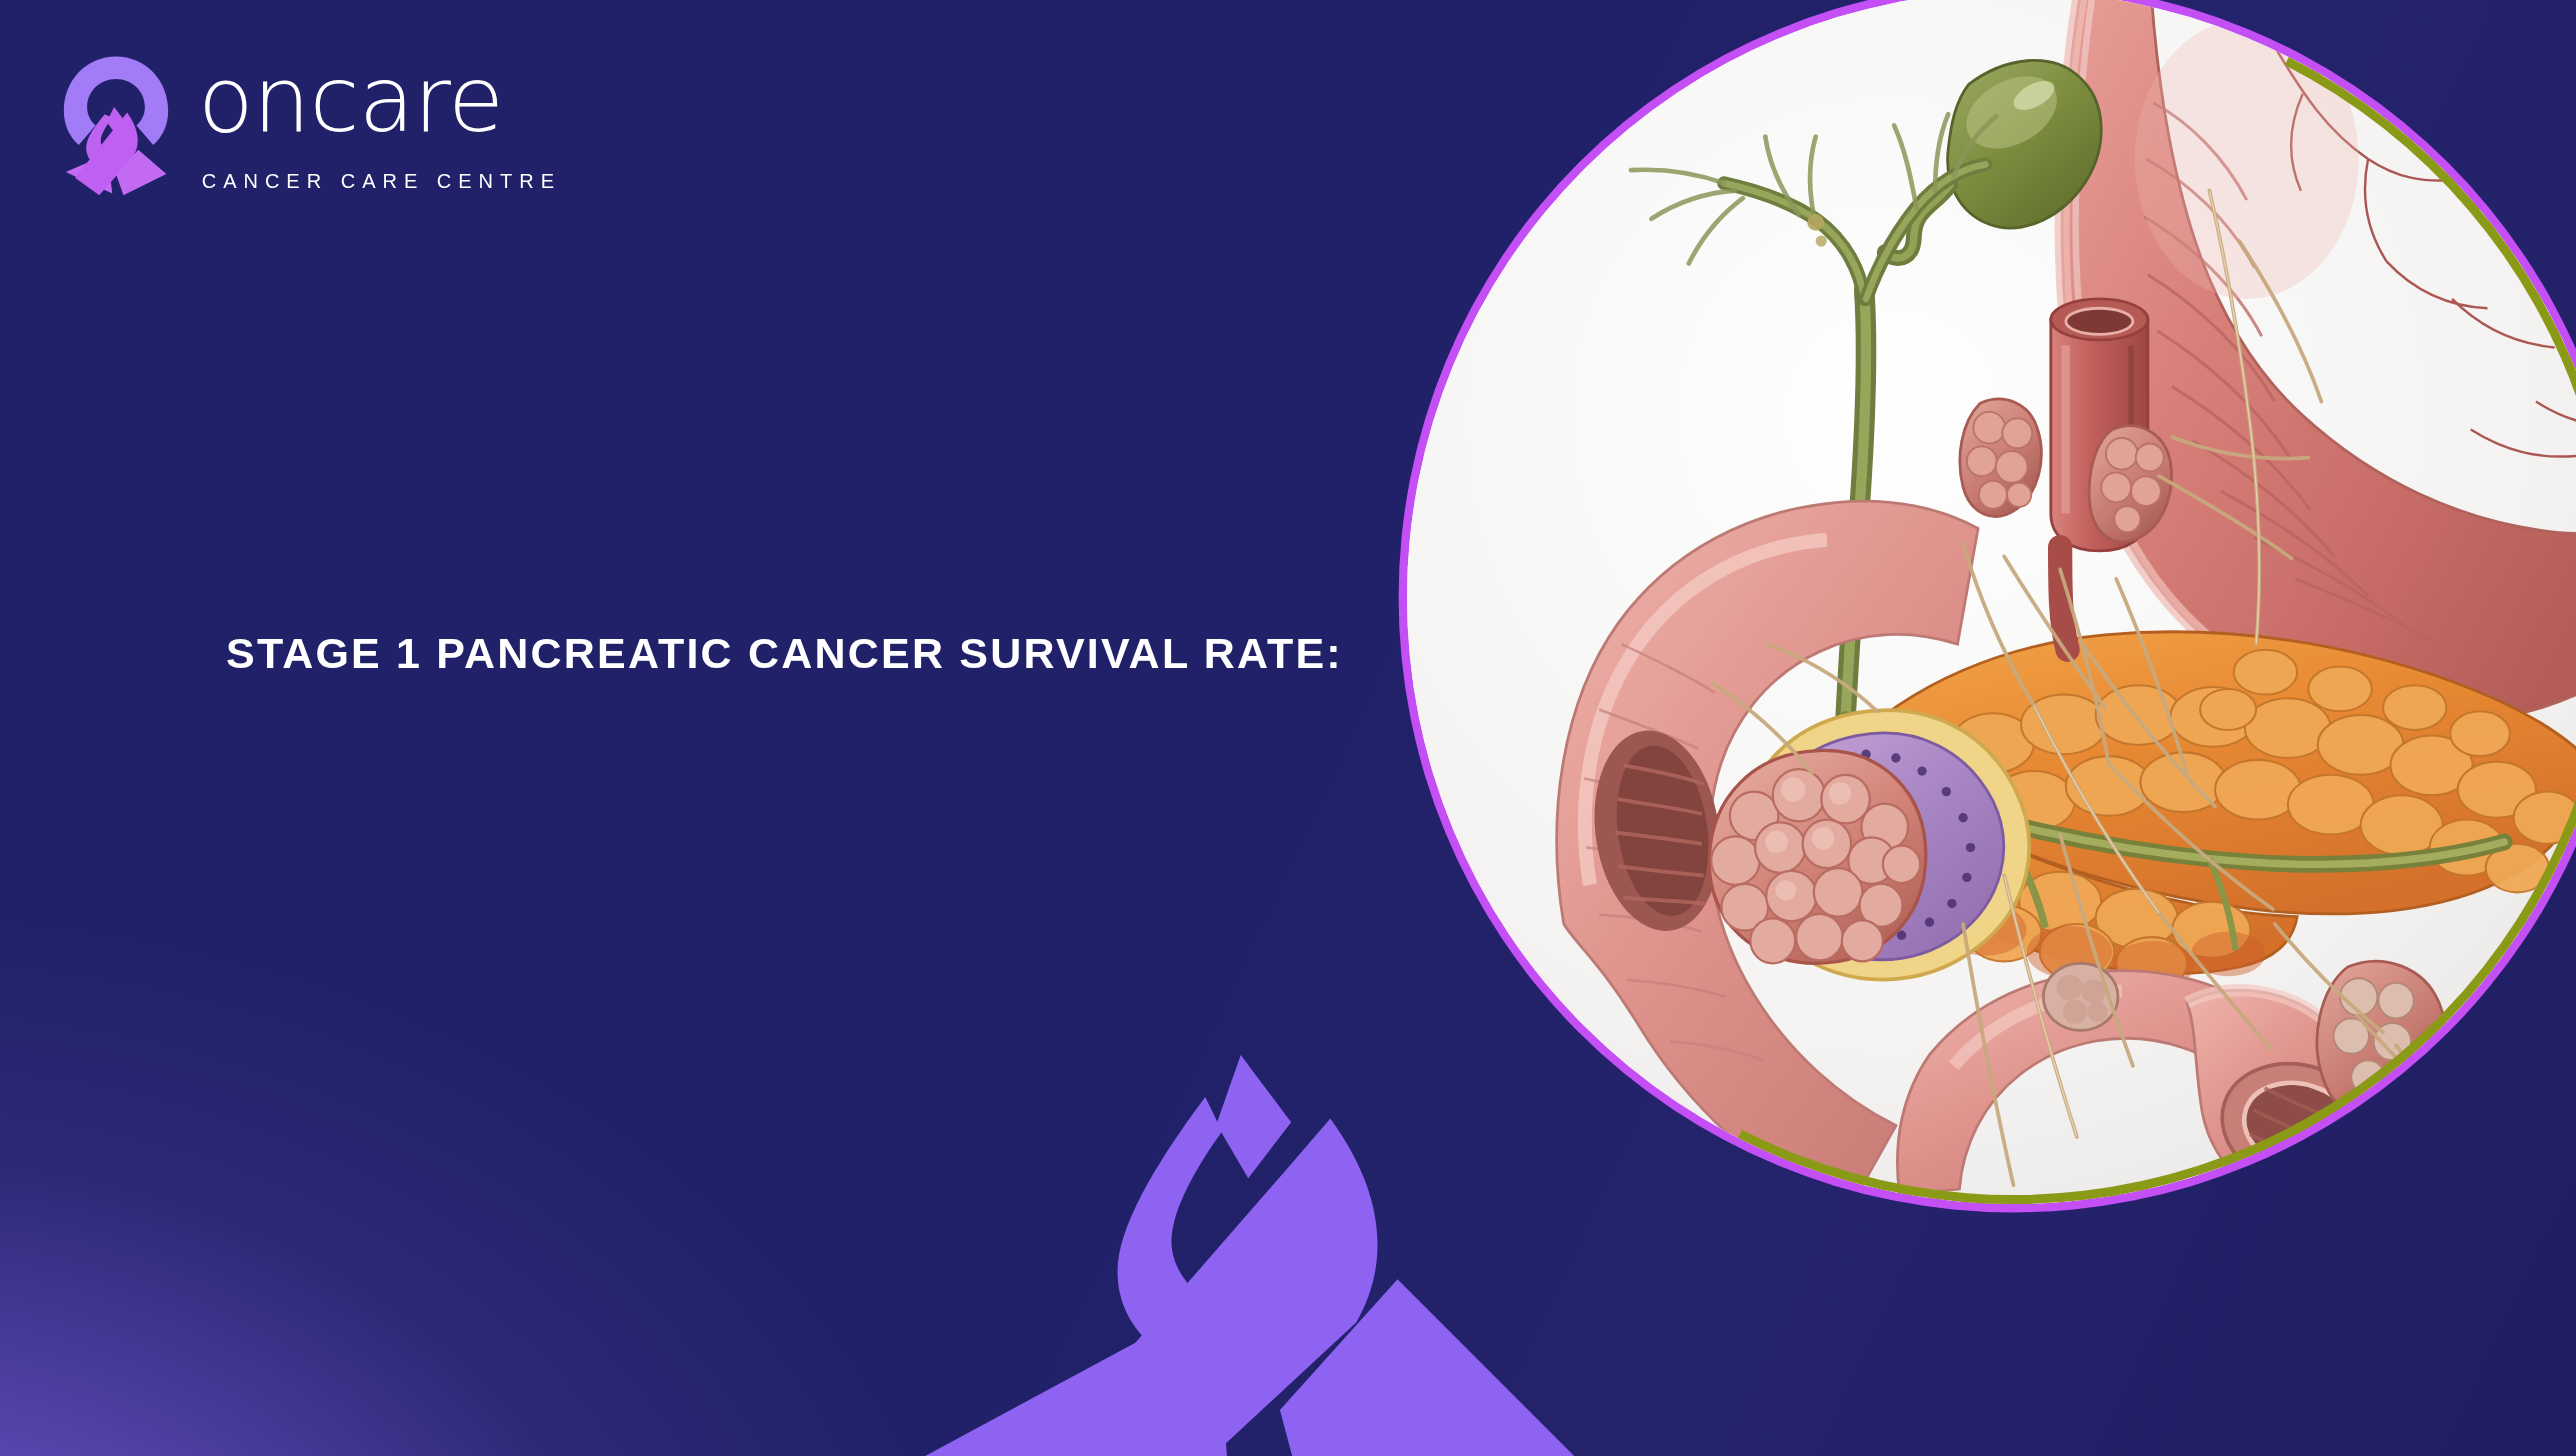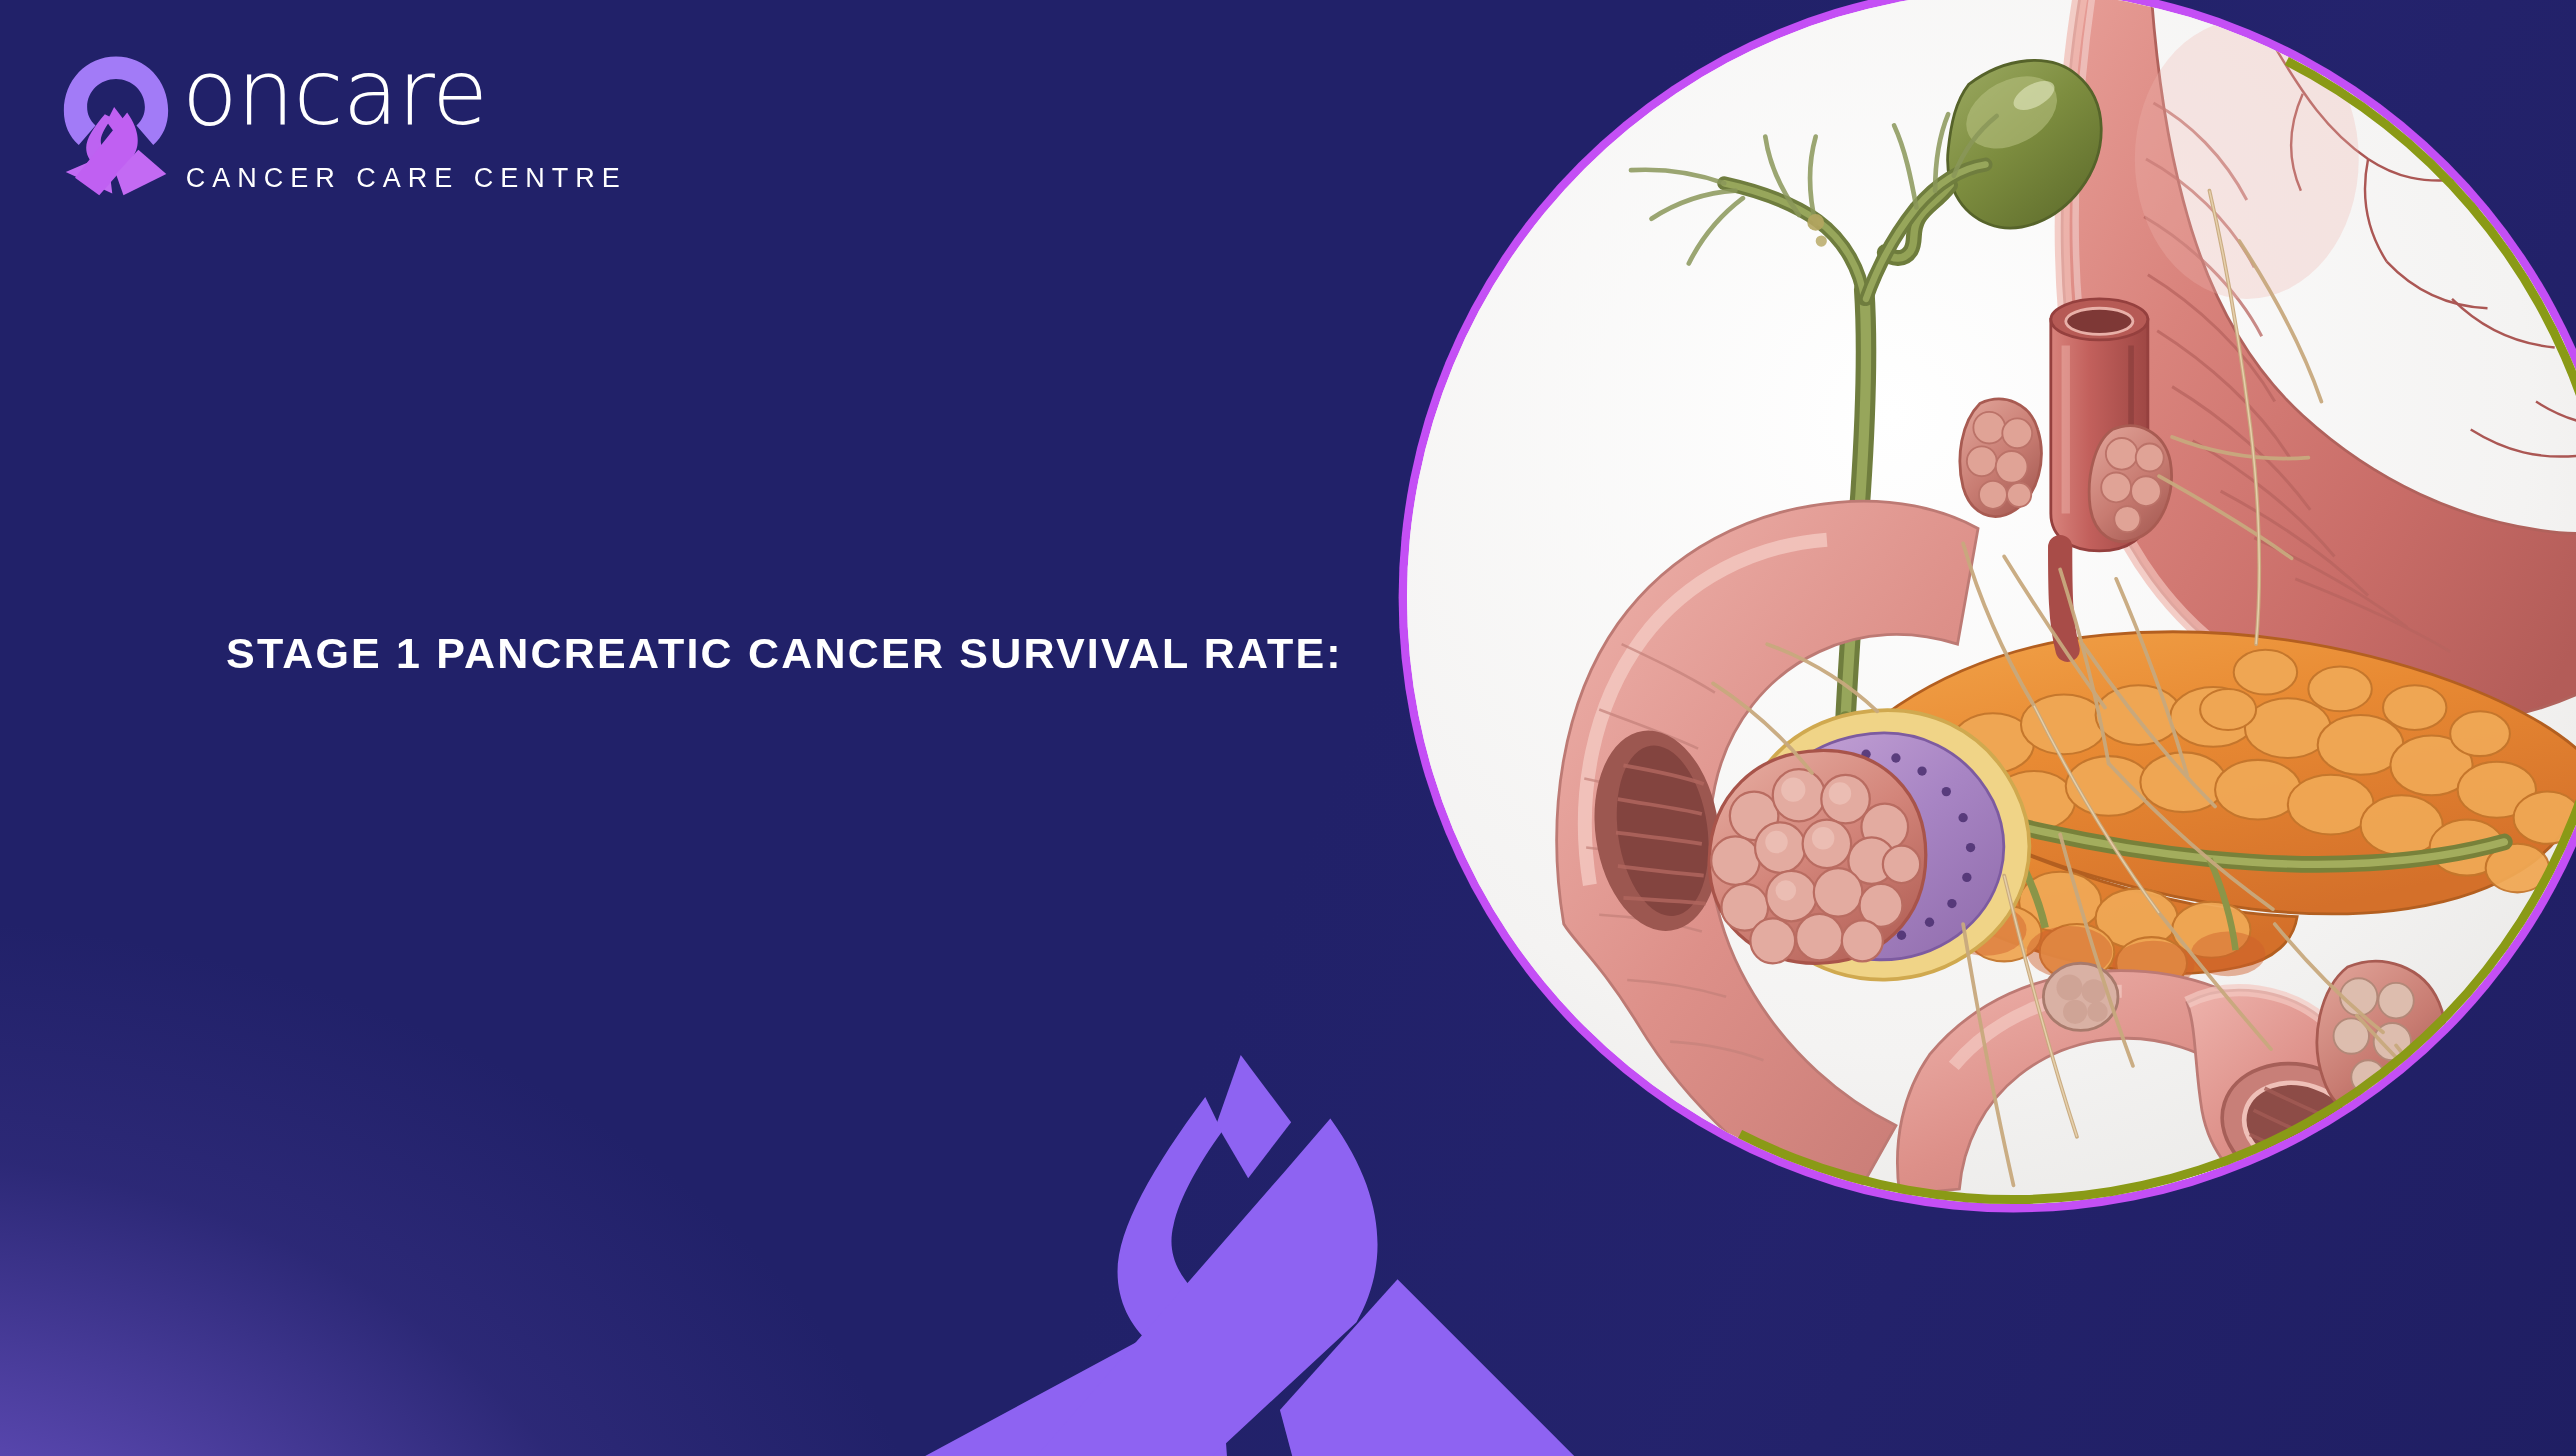--- a/index.html
+++ b/index.html
@@ -49,40 +49,41 @@
     pointer-events: none;
   }
   .watermark svg { display:block; width:100%; height:100%; }
 
   
   .logo-block {
     position: absolute;
     left: 58px;
     top: 51px;
     display: flex;
-    gap: 8px;
+    align-items: center;
+    gap: 24px;
   }
   .logo-mark {
     width: 116px;
     height: 149px;
     flex: 0 0 auto;
   }
   .logo-mark svg { display:block; width:100%; height:100%; }
   .logo-type { display:flex; flex-direction:column; }
   .logo-word {
     color: #ffffff;
     font-size: 91px;
     line-height: 0.93;
     font-weight: 300;
     letter-spacing: -0.9px;
     font-family: "DejaVu Sans", sans-serif;
   }
   .logo-tagline {
     color: #ffffff;
-    font-size: 27px;
+    font-size: 20px;
     font-weight: 400;
     letter-spacing: 7px;
     margin-top: 27px;
     margin-left: 3.7px;
     font-family: "Liberation Sans", sans-serif;
   }
 
   
   .headline {
     position: absolute;

